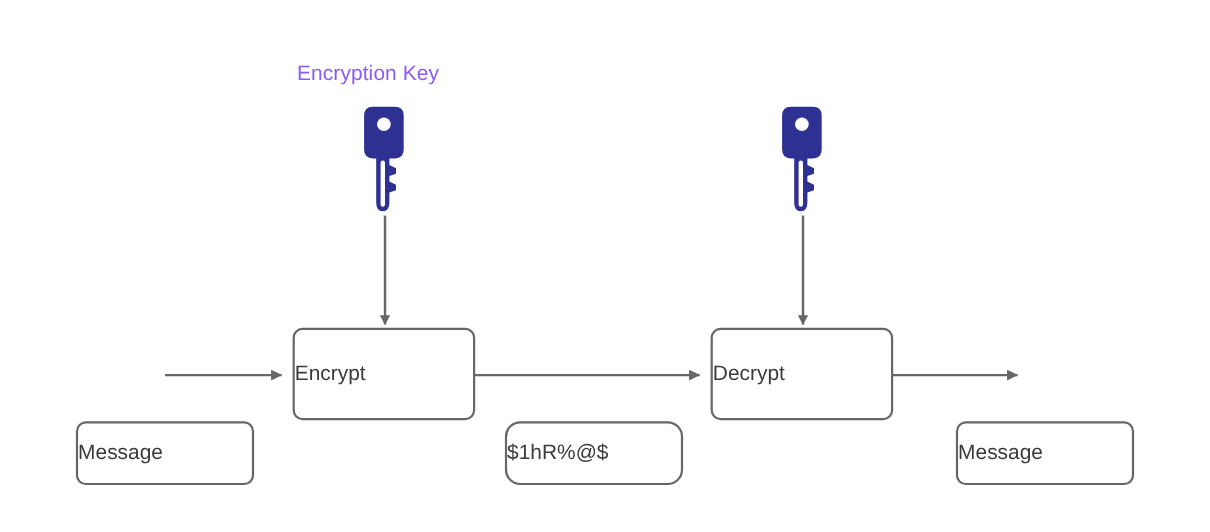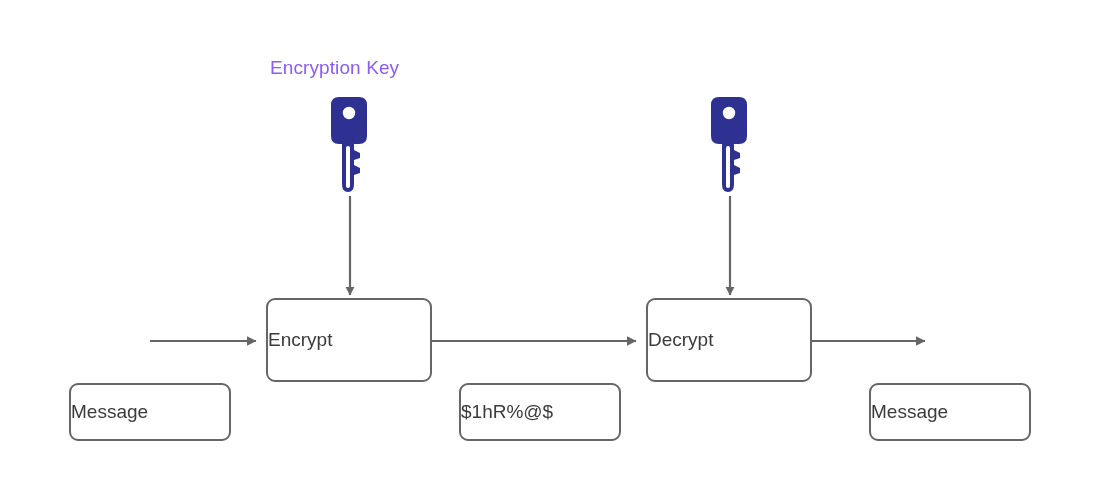--- a/index.html
+++ b/index.html
@@ -115,21 +115,21 @@
   </div>
 
   <div class="proc-box" style="left:646px; top:298px; width:166px; height:84px;">
     <span>Decrypt</span>
   </div>
 
   <div class="data-box" style="left:69px; top:383px; width:162px; height:58px;">
     <span>Message</span>
   </div>
 
-  <div class="data-box" style="left:459px; top:383px; width:162px; height:58px;">
+  <div class="data-box" style="left:459px; top:383px; width:162px; height:58px;border-radius:14px;">
     <span>$1hR%@$</span>
   </div>
 
   <div class="data-box" style="left:869px; top:383px; width:162px; height:58px;">
     <span>Message</span>
   </div>
 
 </div>
 
 </body></html>

